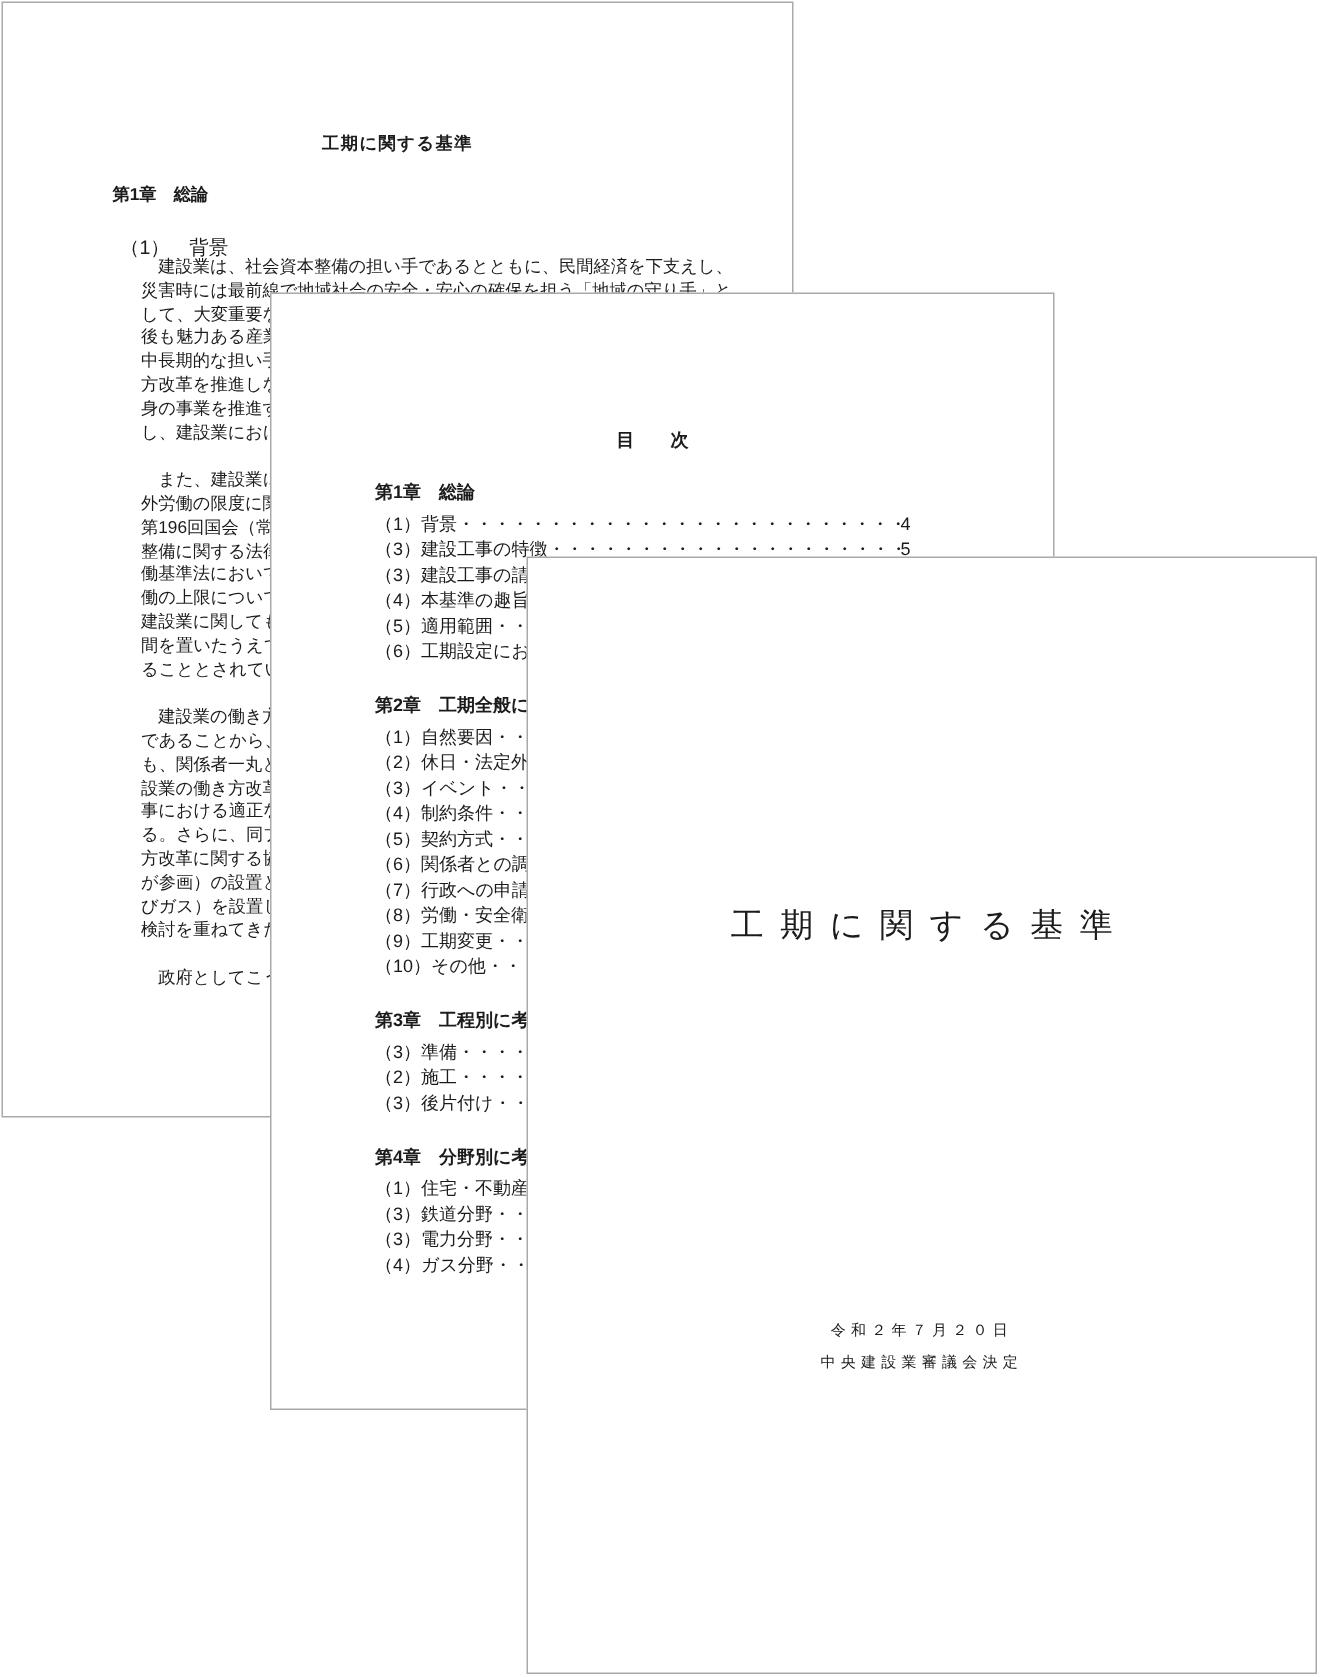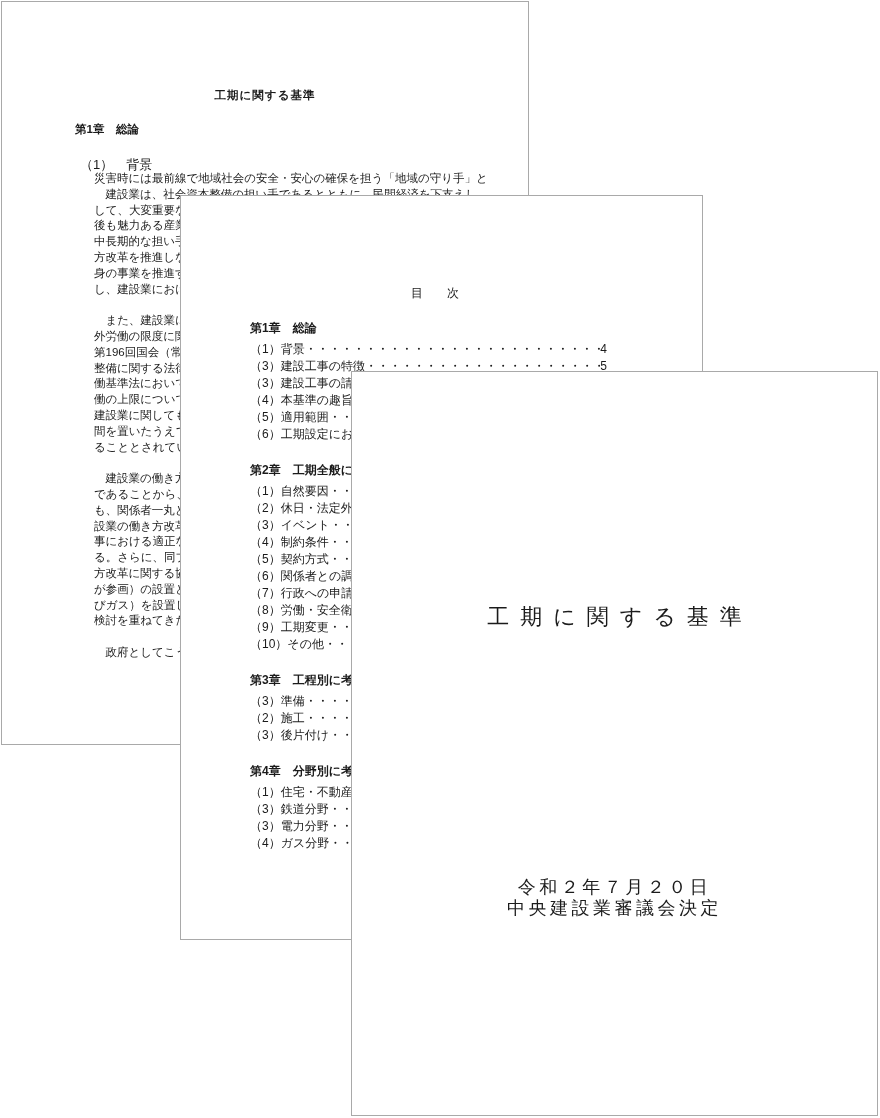--- a/index.html
+++ b/index.html
@@ -21,50 +21,50 @@
   .p1-title{ position:absolute; left:0; right:0; top:86px; text-align:center;
              font-size:11.5px; font-weight:600; letter-spacing:1px; white-space:nowrap;}
   .p1-chapter{ position:absolute; left:73px; top:120px; font-size:11.5px; font-weight:600; white-space:nowrap;}
   .p1-section{ position:absolute; left:78px; top:154px; font-size:13px; white-space:nowrap;}
   .p1-body{ position:absolute; left:92px; top:169px; font-size:11.5px; line-height:15.8px; }
   .p1-body .line{ white-space:nowrap; height:15.8px; }
   .para + .para{ margin-top:15.8px; }
 
   
   .p2-mokuji{ position:absolute; left:0; right:13px; top:89px; text-align:center;
-              font-size:12px; font-weight:400; white-space:nowrap;}
+              font-size:12px; font-weight:700; white-space:nowrap;}
   .toc{ position:absolute; left:69px; top:124px; font-size:12px; }
   .toc-ch + .toc-ch{ margin-top:19px; }
   .toc-heading{ font-weight:bold; height:17px; white-space:nowrap; }
   .toc-items{ margin-top:4px; }
   .toc-item{ display:flex; width:357px; height:17px;
              align-items:baseline; }
   .toc-item .lbl{ white-space:nowrap; flex:0 0 auto; }
   .toc-item .dots{ flex:1 1 auto; overflow:hidden; white-space:nowrap; }
   .toc-item .pg{ flex:0 0 auto; text-align:right; }
 
   
   .p3-title{ position:absolute; left:0; right:0; top:230px; text-align:center;
              font-size:22px; letter-spacing:11px; padding-left:11px; white-space:nowrap;}
   .p3-date{ position:absolute; left:0; right:0; top:505px; text-align:center;
-            font-size:18px; letter-spacing:3.5px; line-height:21px; white-space:nowrap;}
+            font-size:10px; letter-spacing:3.5px; line-height:21px; white-space:nowrap;}
 </style>
 </head>
 <body>
 
 <div class="stage">
 
   <div class="page" id="page1">
     <div class="p1-title">工期に関する基準</div>
     <div class="p1-chapter">第1章　総論</div>
     <div class="p1-section">（1）　背景</div>
     <div class="p1-body">
       <div class="para">
+        <div class="line">　建設業は、社会資本整備の担い手であるとともに、民間経済を下支えし、</div>
         <div class="line">災害時には最前線で地域社会の安全・安心の確保を担う「地域の守り手」と</div>
-        <div class="line">　建設業は、社会資本整備の担い手であるとともに、民間経済を下支えし、</div>
         <div class="line">して、大変重要な役</div>
         <div class="line">後も魅力ある産業</div>
         <div class="line">中長期的な担い手</div>
         <div class="line">方改革を推進しな</div>
         <div class="line">身の事業を推進す</div>
         <div class="line">し、建設業におけ</div>
       </div>
       <div class="para">
         <div class="line">　また、建設業にお</div>
         <div class="line">外労働の限度に関</div>

